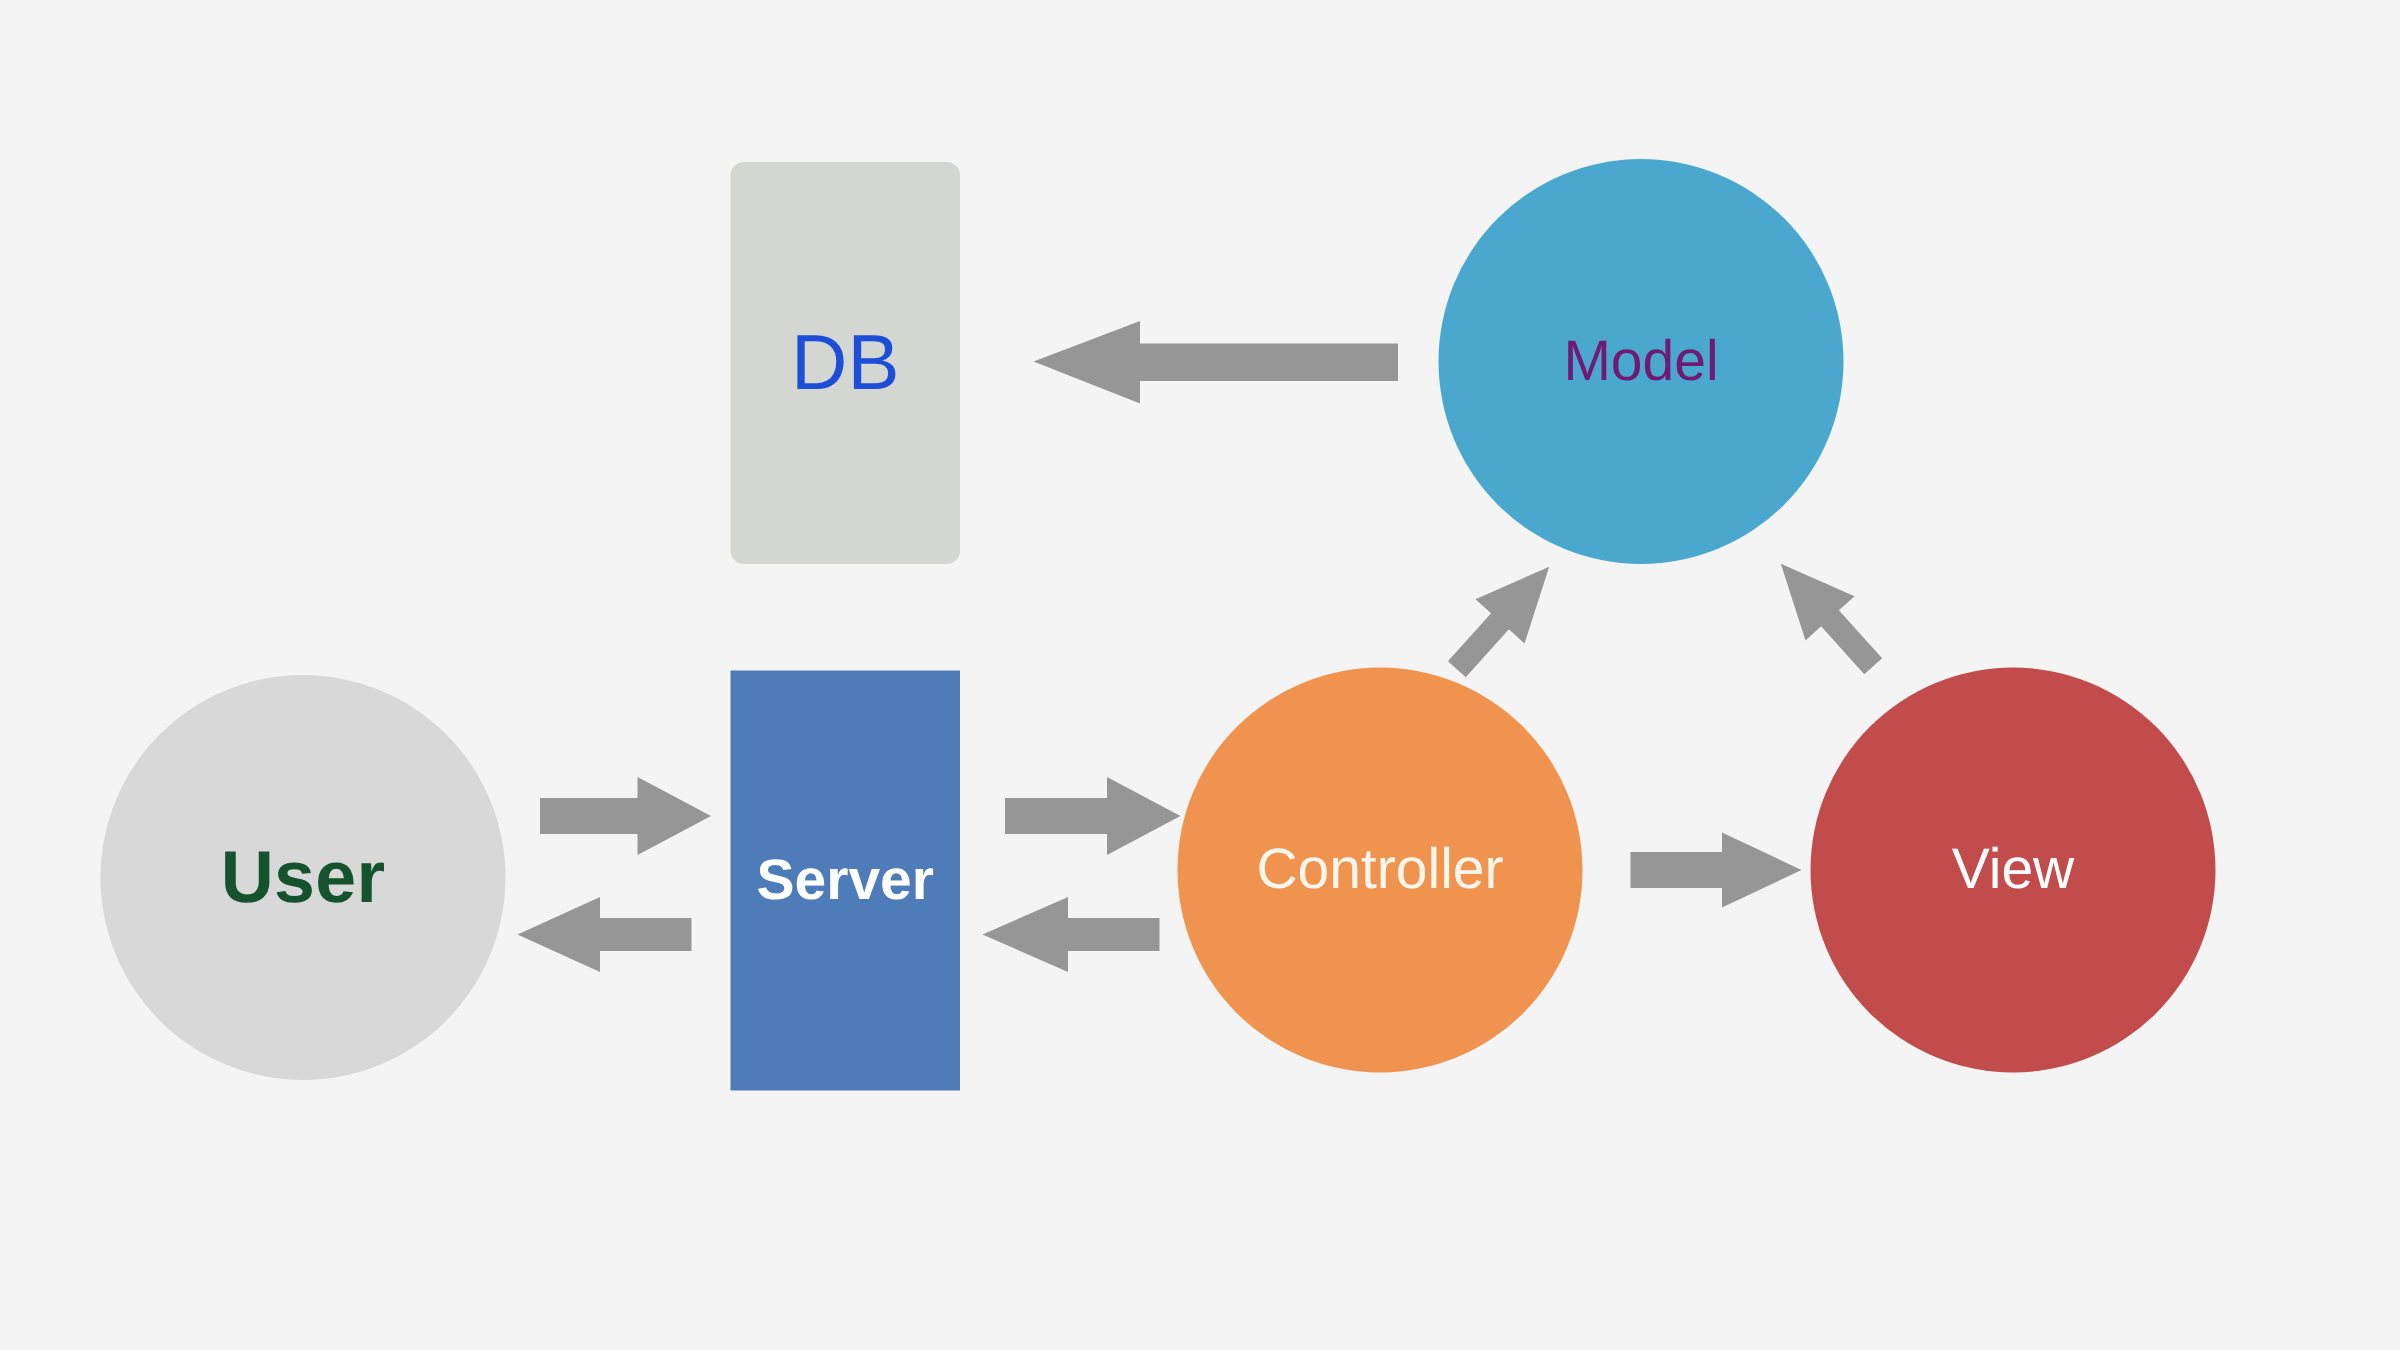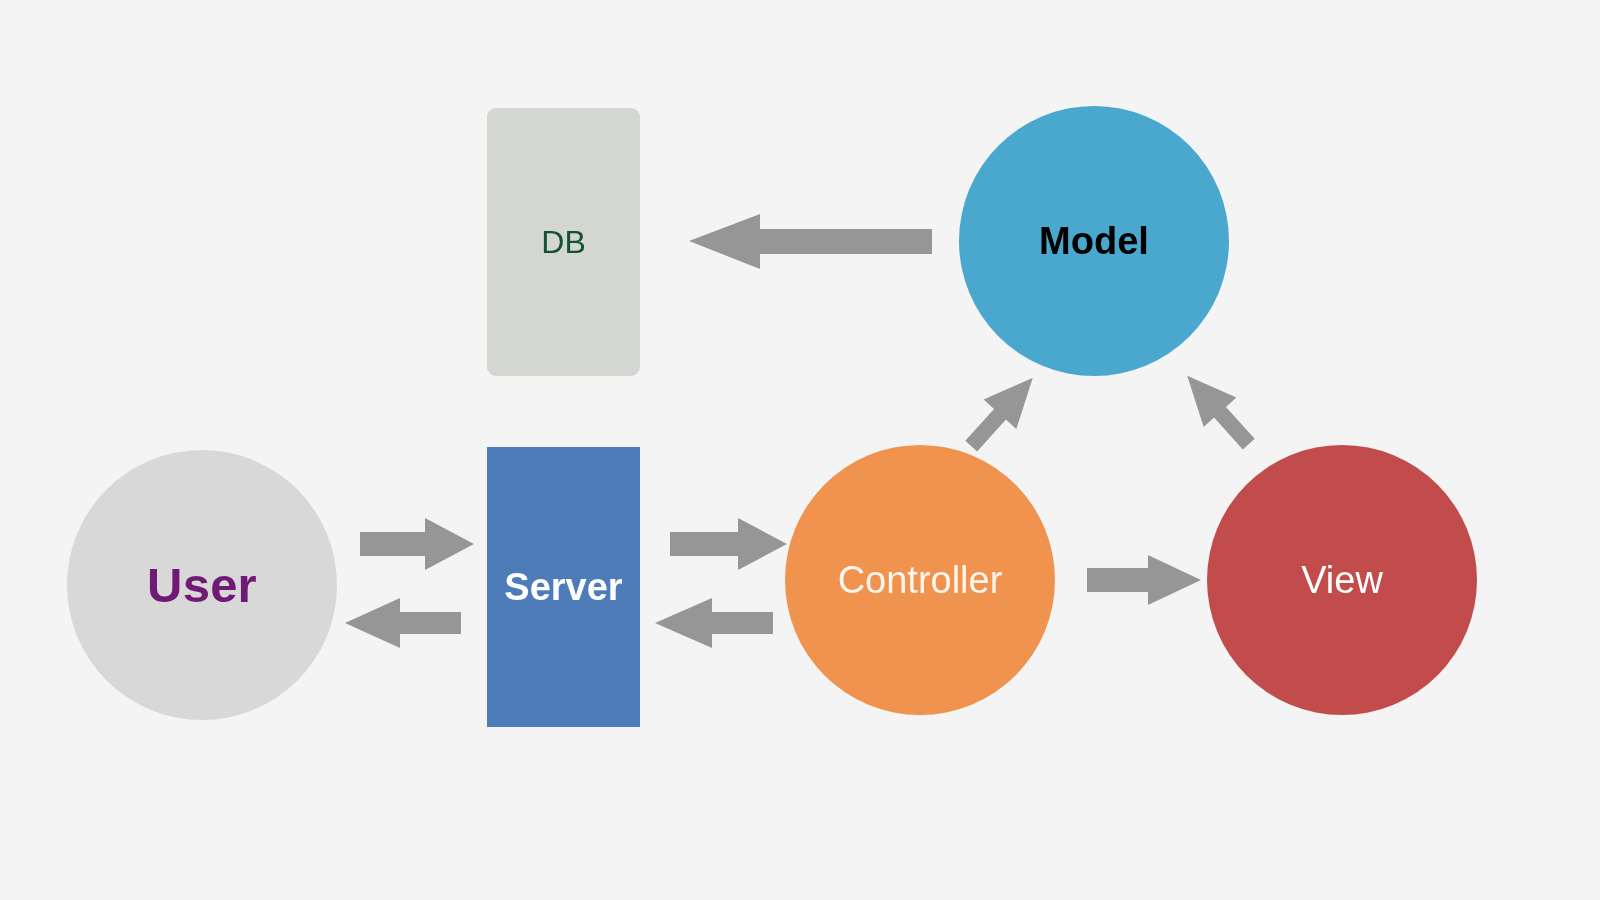--- a/index.html
+++ b/index.html
@@ -45,38 +45,38 @@
   
   #node-user {
     left: 67px;
     top: 450px;
     width: 270px;
     height: 270px;
     border-radius: 50%;
     background: #d8d8d8;
   }
   #node-user .node-label {
-    color: #701a75;
+    color: #14532d;
     font-size: 49px;
     font-weight: 700;
     letter-spacing: 0.2px;
   }
 
   
   #node-db {
     left: 487px;
     top: 108px;
     width: 153px;
     height: 268px;
     border-radius: 9px;
     background: #d4d6d2;
   }
   #node-db .node-label {
-    color: #14532d;
-    font-size: 32px;
+    color: #1d4ed8;
+    font-size: 52px;
     font-weight: 400;
   }
 
   
   #node-server {
     left: 487px;
     top: 447px;
     width: 153px;
     height: 280px;
     border-radius: 0;
@@ -91,23 +91,23 @@
   
   #node-model {
     left: 959px;
     top: 106px;
     width: 270px;
     height: 270px;
     border-radius: 50%;
     background: #4aa8ce;
   }
   #node-model .node-label {
-    color: #000000;
+    color: #701a75;
     font-size: 38px;
-    font-weight: 700;
+    font-weight: 400;
   }
 
   
   #node-controller {
     left: 785px;
     top: 445px;
     width: 270px;
     height: 270px;
     border-radius: 50%;
     background: #f0934e;

